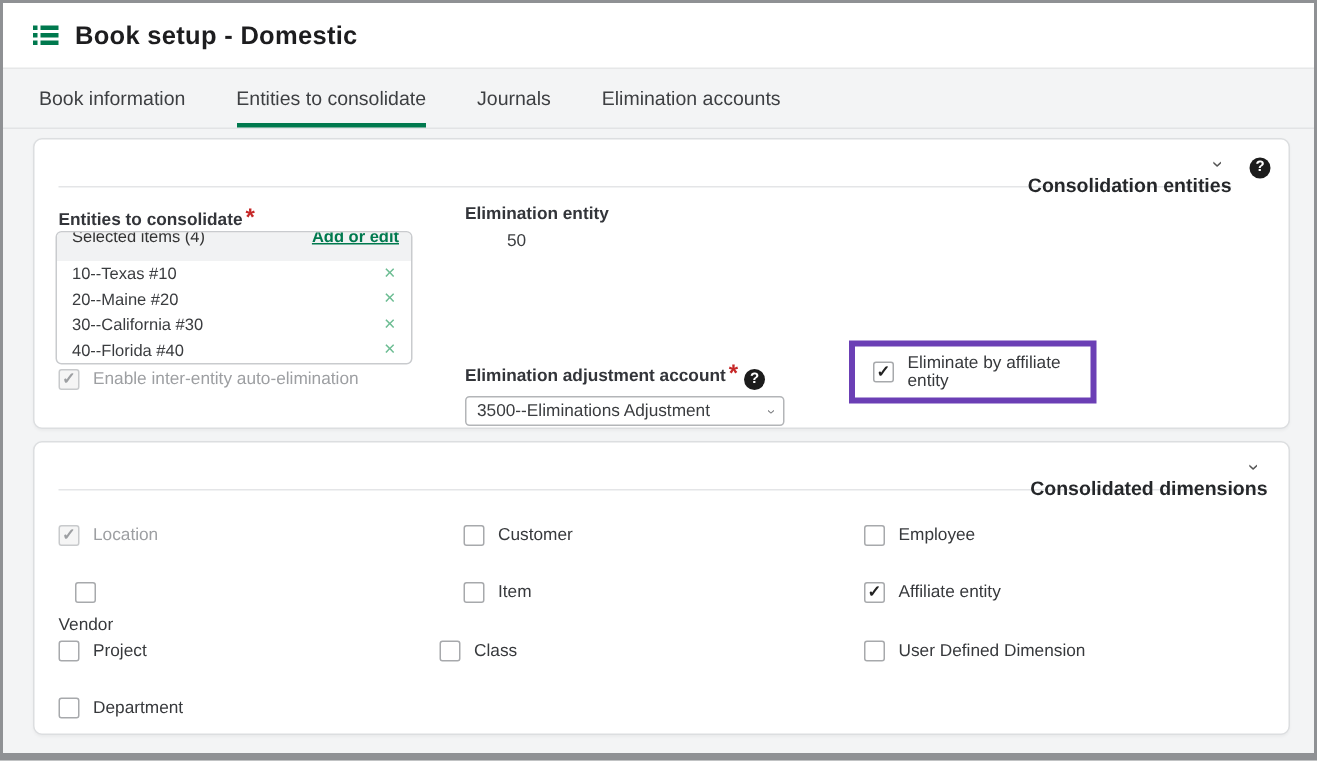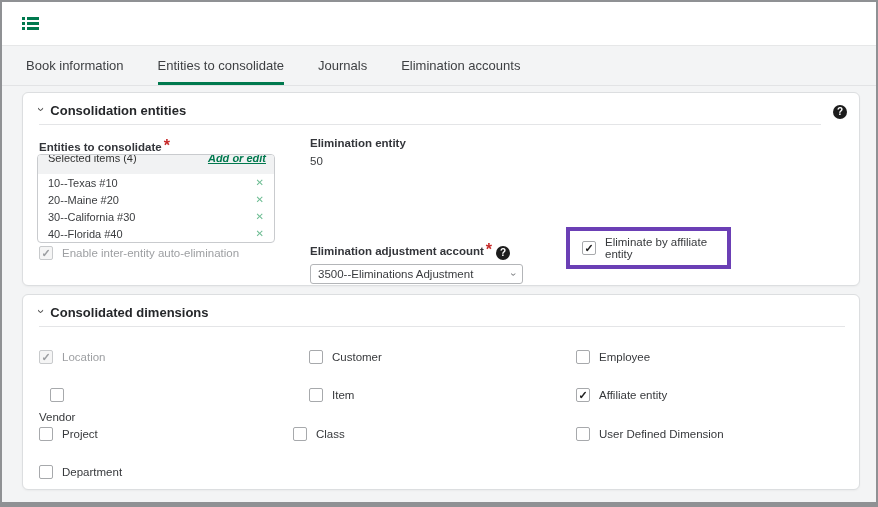--- a/index.html
+++ b/index.html
@@ -28,43 +28,43 @@
   }
   .tab { font-size:13px; color:#3d3f42; padding-bottom:9px; border-bottom:3px solid transparent; cursor:pointer; white-space:nowrap; }
   .tab.active { border-bottom-color:#00794e; }
   .card {
     position:absolute; left:20px; width:838px; background:#fff;
     border:1px solid #dcdee0; border-radius:6px; box-shadow:0 1px 2px rgba(0,0,0,.04);
   }
   .card1 { top:90px; height:194px; }
   .card2 { top:292px; height:196px; }
   .sec-head { position:absolute; left:16px; right:38px; top:10px; height:22px;
-    border-bottom:1px solid #e4e5e7; display:flex; align-items:flex-start; }
+    border-bottom:1px solid #e4e5e7; display:flex; align-items:flex-end;flex-direction:column; }
   .chev { display:inline-block; transform:rotate(90deg); font-size:13px; color:#555; margin-right:7px; line-height:1; }
   .sec-title { font-size:13px; font-weight:bold; color:#25272a; }
   .help { position:absolute; width:14px; height:14px; border-radius:50%; background:#1c1c1c; color:#fff;
     font-size:10px; font-weight:bold; text-align:center; line-height:14px; cursor:pointer; }
   .help.corner { right:12px; top:12px; }
   .lbl { font-size:11.5px; font-weight:bold; color:#33353a; }
   .req { color:#c62828; font-weight:bold; margin-left:2px; }
   .listbox { position:absolute; left:14px; top:61px; width:238px; height:89px;
     border:1px solid #c9cbce; border-radius:4px; background:#fff; overflow:hidden; font-size:11px; }
   .listbox .head { display:flex; justify-content:space-between; align-items:center;
     background:#f1f2f3; padding:3px 8px 16px 10px; height:19px; color:#333; }
-  .listbox .head .link { color:#00794e; text-decoration:underline; font-weight:bold; cursor:pointer;font-style:italic; }
+  .listbox .head .link { color:#00794e; text-decoration:underline; font-weight:bold; cursor:pointer; }
   .li-row { display:flex; justify-content:space-between; align-items:center; padding:2px 10px; height:17px; color:#3a3c3f; }
   .x { color:#6dbd93; font-size:10px; cursor:pointer; line-height:1; }
   .cb { display:inline-block; width:14px; height:14px; border:1px solid #a7a9ac; border-radius:2px;
     background:#fff; font-size:11px; line-height:13px; text-align:center; color:#222; font-weight:bold;
     vertical-align:middle; flex:0 0 auto; }
   .cbrow { position:absolute; display:flex; align-items:center; gap:9px; font-size:11.5px; color:#37393c; cursor:pointer; }
   .cbrow.disabled { color:#9d9fa2; cursor:default; }
   .cbrow.disabled .cb { border-color:#c8cacc; background:#f5f5f5; color:#9d9fa2; }
   .field-group { position:absolute; }
-  .value { font-size:11.5px; color:#3a3c3f; margin-top:6px; }
+  .value { font-size:11.5px; color:#3a3c3f; margin-top:6px;margin-left:28px; }
   .select { margin-top:5px; width:213px; height:20px; border:1px solid #b3b5b8; border-radius:3px;
     background:#fff; display:flex; align-items:center; justify-content:space-between;
     padding:0 7px; font-size:11.5px; color:#3a3c3f; cursor:pointer; }
   .select .dd { color:#77797c; font-size:10px; transform:rotate(90deg); }
   .hl-box { position:absolute; left:543px; top:134px; width:165px; height:42px;
     border:4px solid #6b3fb5; display:flex; align-items:center; padding-left:12px; }
   .inline-help { position:relative; display:inline-block; margin-left:4px; top:1px; }
 </style>
 </head>
 <body>
@@ -77,20 +77,21 @@
       </span>
     <span class="row">
         <span class="dot"></span>
         <span class="bar"></span>
       </span>
     <span class="row">
         <span class="dot"></span>
         <span class="bar"></span>
       </span>
   </span>
+  <span class="page-title">Book setup - Domestic</span>
 </div>
 
 <div class="tabbar">
   <span class="tab">Book information</span>
   <span class="tab active">Entities to consolidate</span>
   <span class="tab">Journals</span>
   <span class="tab">Elimination accounts</span>
 </div>
 
 <div class="card card1">

